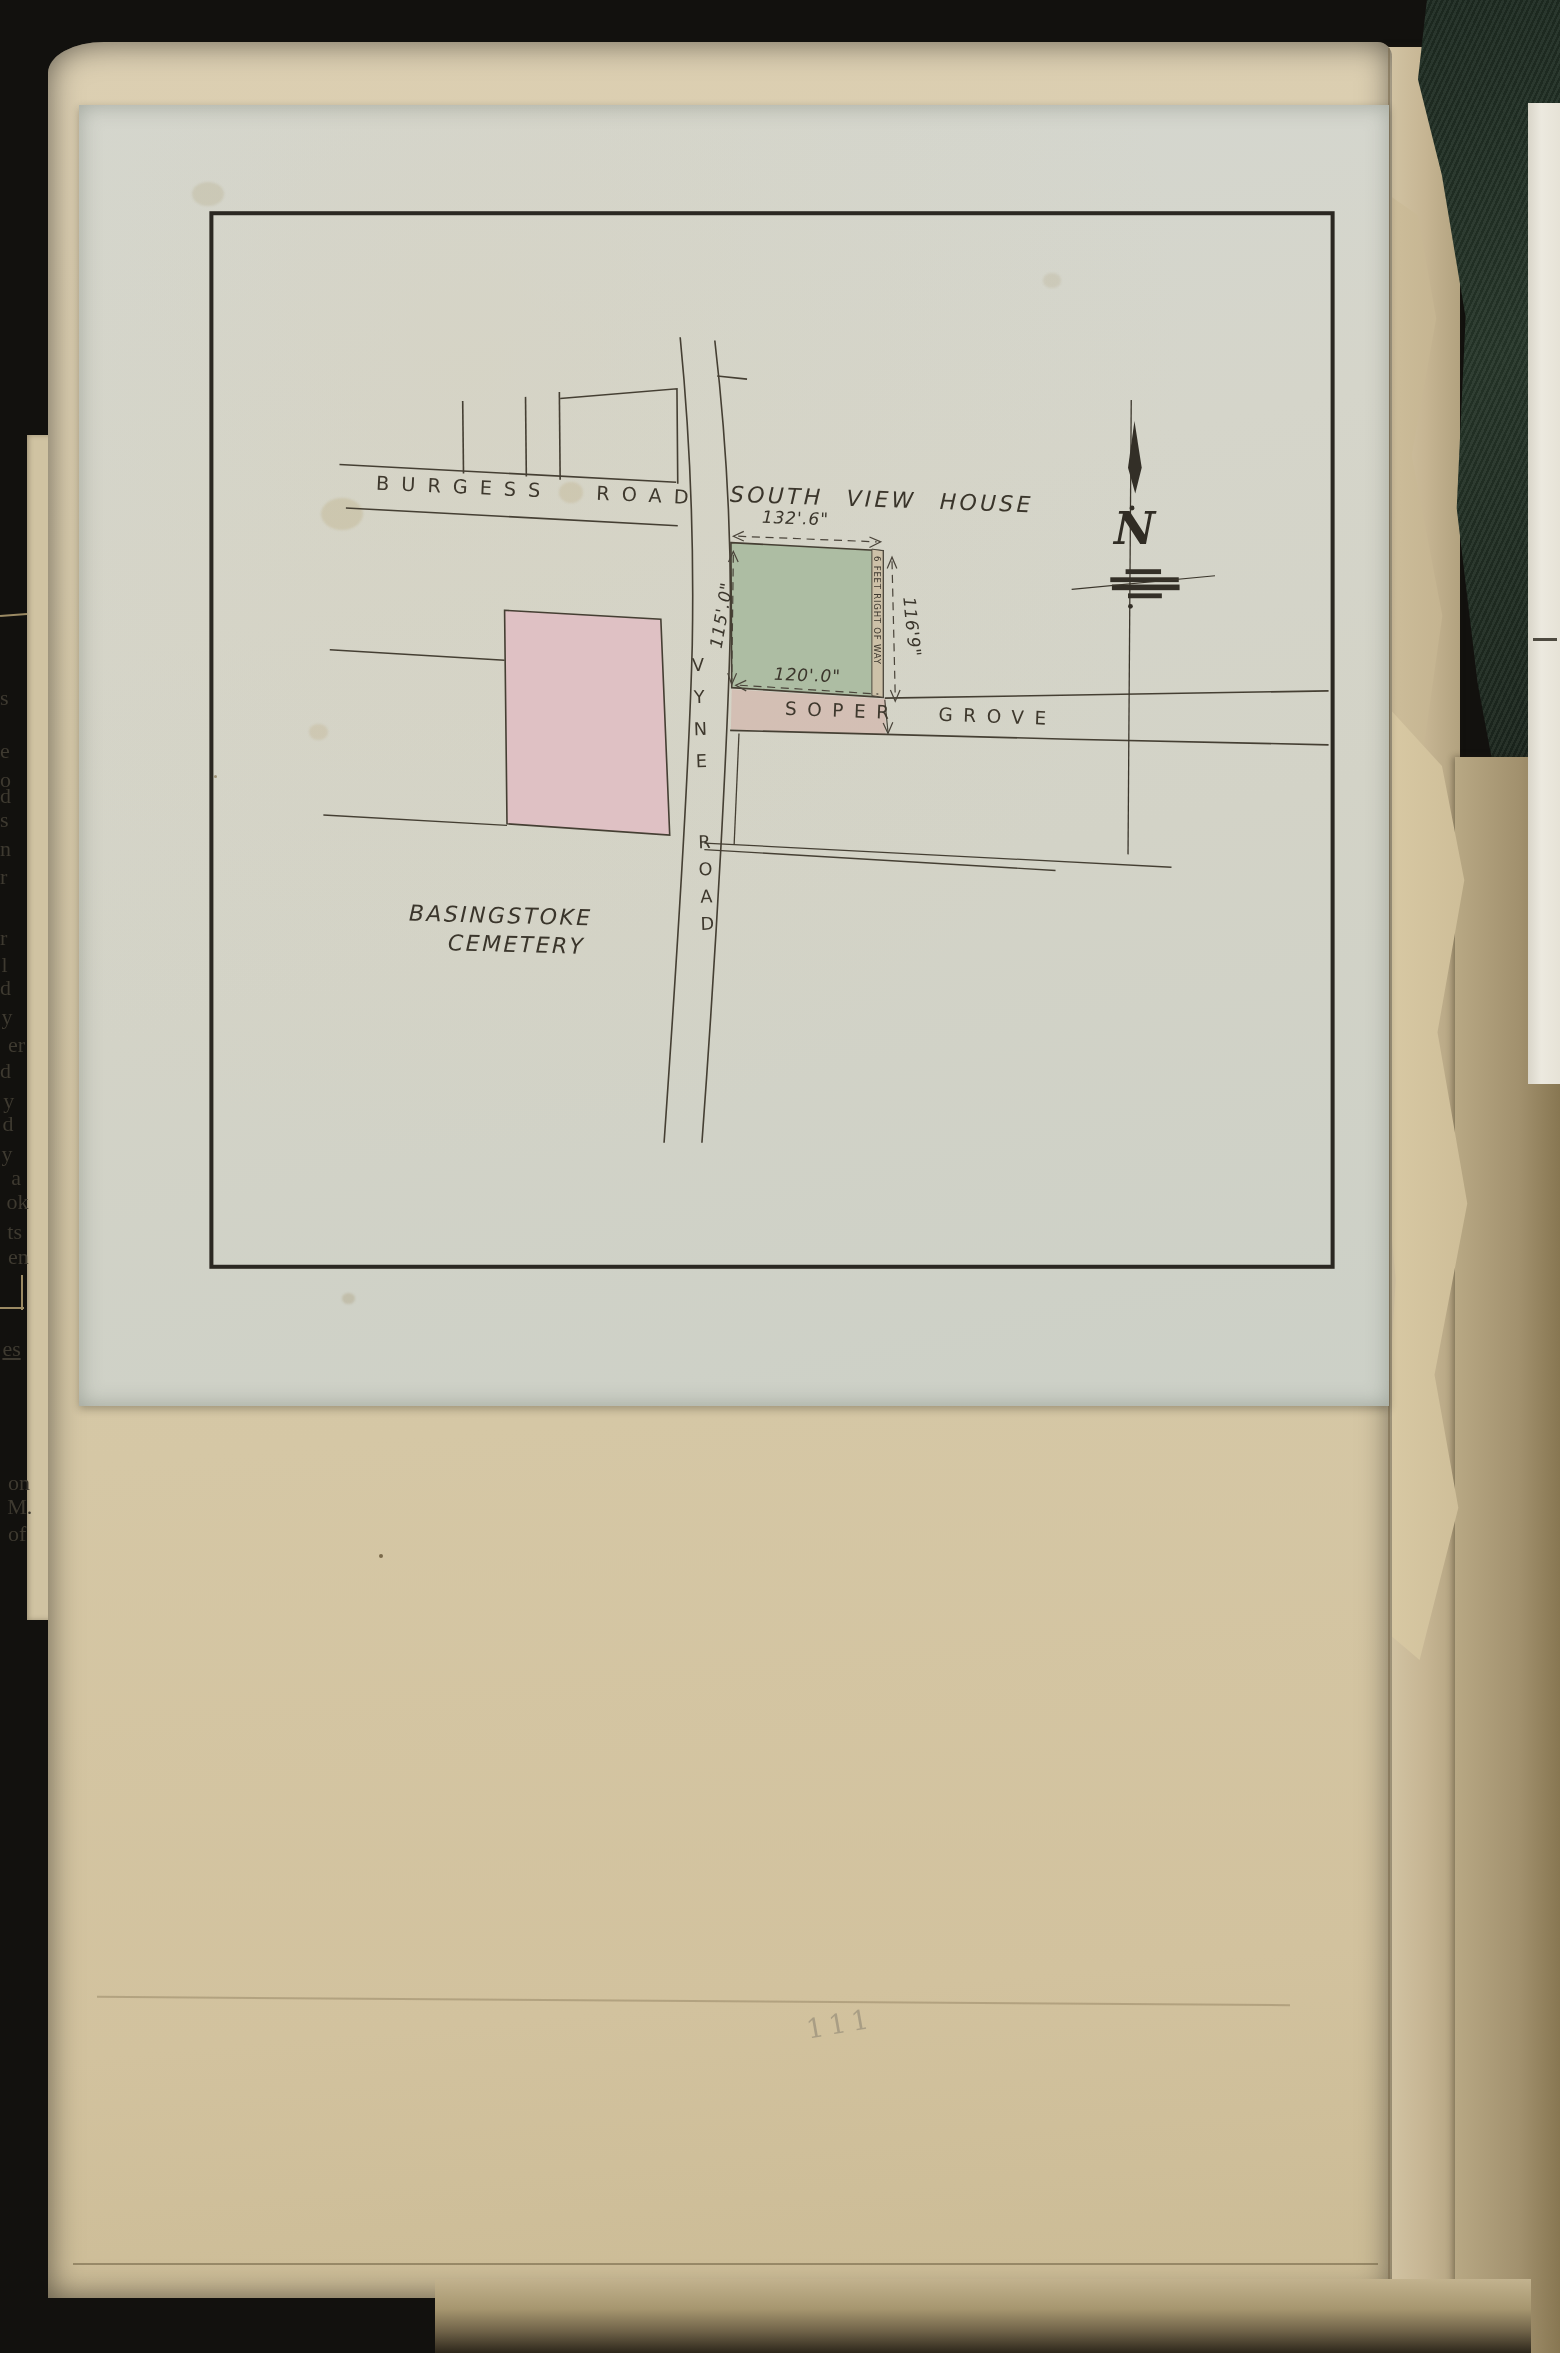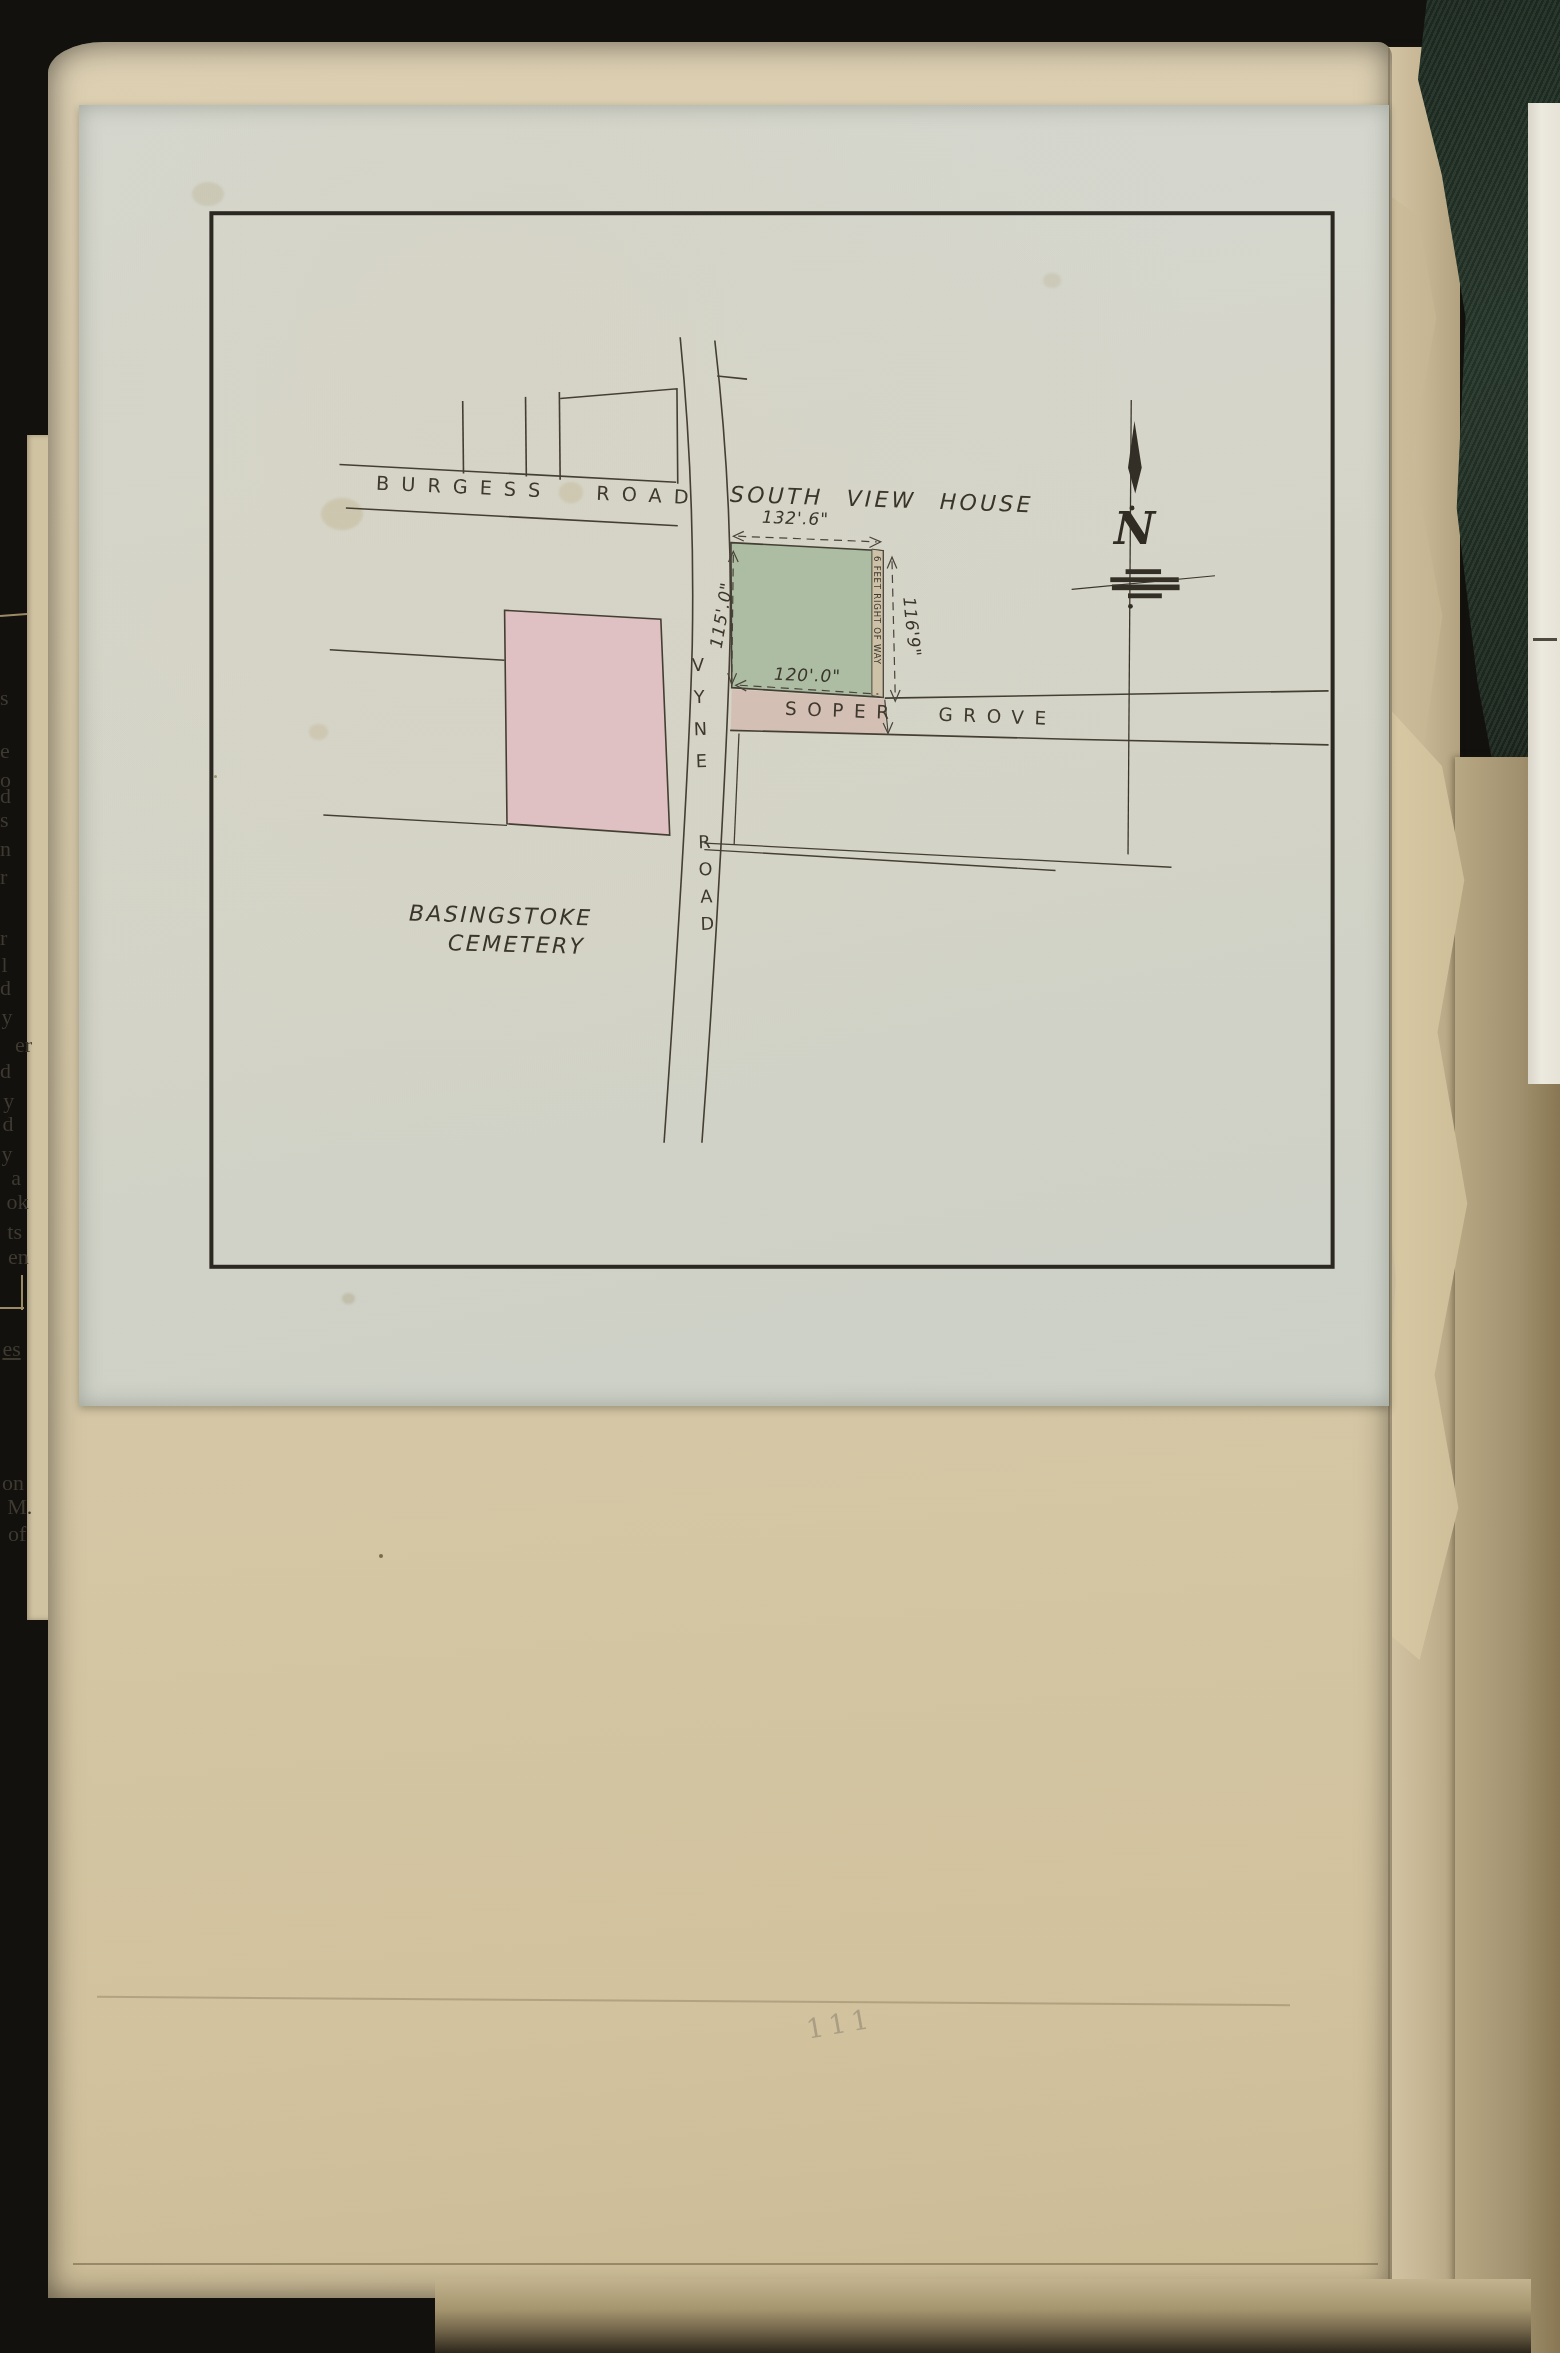--- a/index.html
+++ b/index.html
@@ -91,31 +91,31 @@
       <span class="frag" style="top: 738px; left: 0px;">e</span>
       <span class="frag" style="top: 767px; left: 0px;">o</span>
       <span class="frag" style="top: 783px; left: 0px;">d</span>
       <span class="frag" style="top: 807px; left: 0px;">s</span>
       <span class="frag" style="top: 836px; left: 0px;">n</span>
       <span class="frag" style="top: 864px; left: 0px;">r</span>
       <span class="frag" style="top: 925px; left: 0px;">r</span>
       <span class="frag" style="top: 952px; left: 1.6px;">l</span>
       <span class="frag" style="top: 975px; left: 0px;">d</span>
       <span class="frag" style="top: 1004px; left: 1.6px;">y</span>
-      <span class="frag" style="top: 1032px; left: 15px;">er</span>
+      <span class="frag" style="top: 1032px; left: 8px;">er</span>
       <span class="frag" style="top: 1058px; left: 0px;">d</span>
       <span class="frag" style="top: 1088px; left: 3.2px;">y</span>
       <span class="frag" style="top: 1111px; left: 2.4px;">d</span>
       <span class="frag" style="top: 1141px; left: 1.6px;">y</span>
       <span class="frag" style="top: 1165px; left: 11.3px;">a</span>
       <span class="frag" style="top: 1189px; left: 6.4px;">ok</span>
       <span class="frag" style="top: 1219px; left: 7.3px;">ts</span>
       <span class="frag" style="top: 1244px; left: 8px;">en</span>
       <span class="frag" style="top: 1336px; left: 2.4px; text-decoration: underline;">es</span>
-      <span class="frag" style="top: 1470px; left: 2px;">on</span>
+      <span class="frag" style="top: 1470px; left: 8px;">on</span>
       <span class="frag" style="top: 1494px; left: 7.3px;">M.</span>
       <span class="frag" style="top: 1521px; left: 8px;">of</span>
     </div>
   <div class="abs clip-line" style="left:0;top:614px;width:27px;height:1.6px;transform:rotate(-4deg);"></div>
   <div class="abs clip-line" style="left:21px;top:1275px;width:1.6px;height:35px;"></div>
   <div class="abs clip-line" style="left:0;top:1307px;width:24px;height:1.6px;"></div>
 
   <div class="abs" id="plan-number" style="left:251px;top:137px;">7576</div>
 
   <div class="abs" id="map-sheet">

